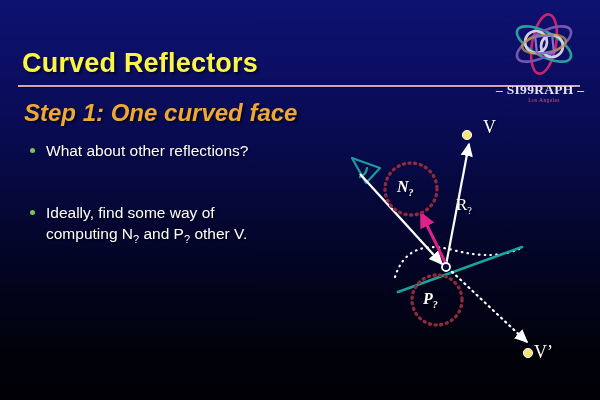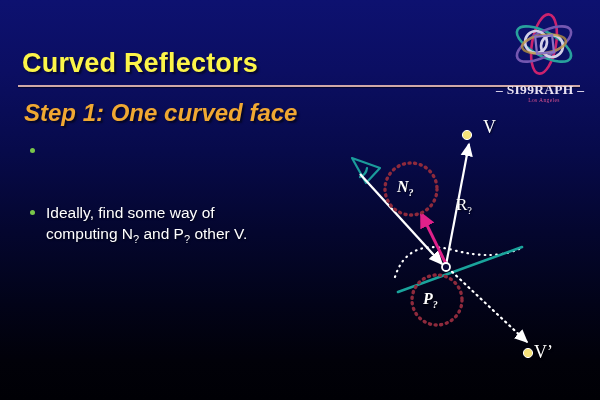--- a/index.html
+++ b/index.html
@@ -142,20 +142,21 @@
 <body>
 
 <div id="slide">
 
   <div id="title">Curved Reflectors</div>
   <div id="rule"></div>
   <div id="subtitle">Step 1: One curved face</div>
 
   <div class="bullet-row" id="bullet-1">
     <span class="bullet-dot"></span>
+    <span class="bullet-text">What about other reflections?</span>
   </div>
 
   <div class="bullet-row" id="bullet-2">
     <span class="bullet-dot"></span>
     <span class="bullet-text"><span>Ideally, find some way of</span><br><span>computing N</span><span class="sub">?</span><span> and P</span><span class="sub">?</span><span> other V.</span></span>
   </div>
 
   <div id="logo">
     <svg id="logo-mark" width="96" height="72" viewBox="0 0 96 72">
       <g fill="none" stroke-width="2.6" opacity="0.95">

